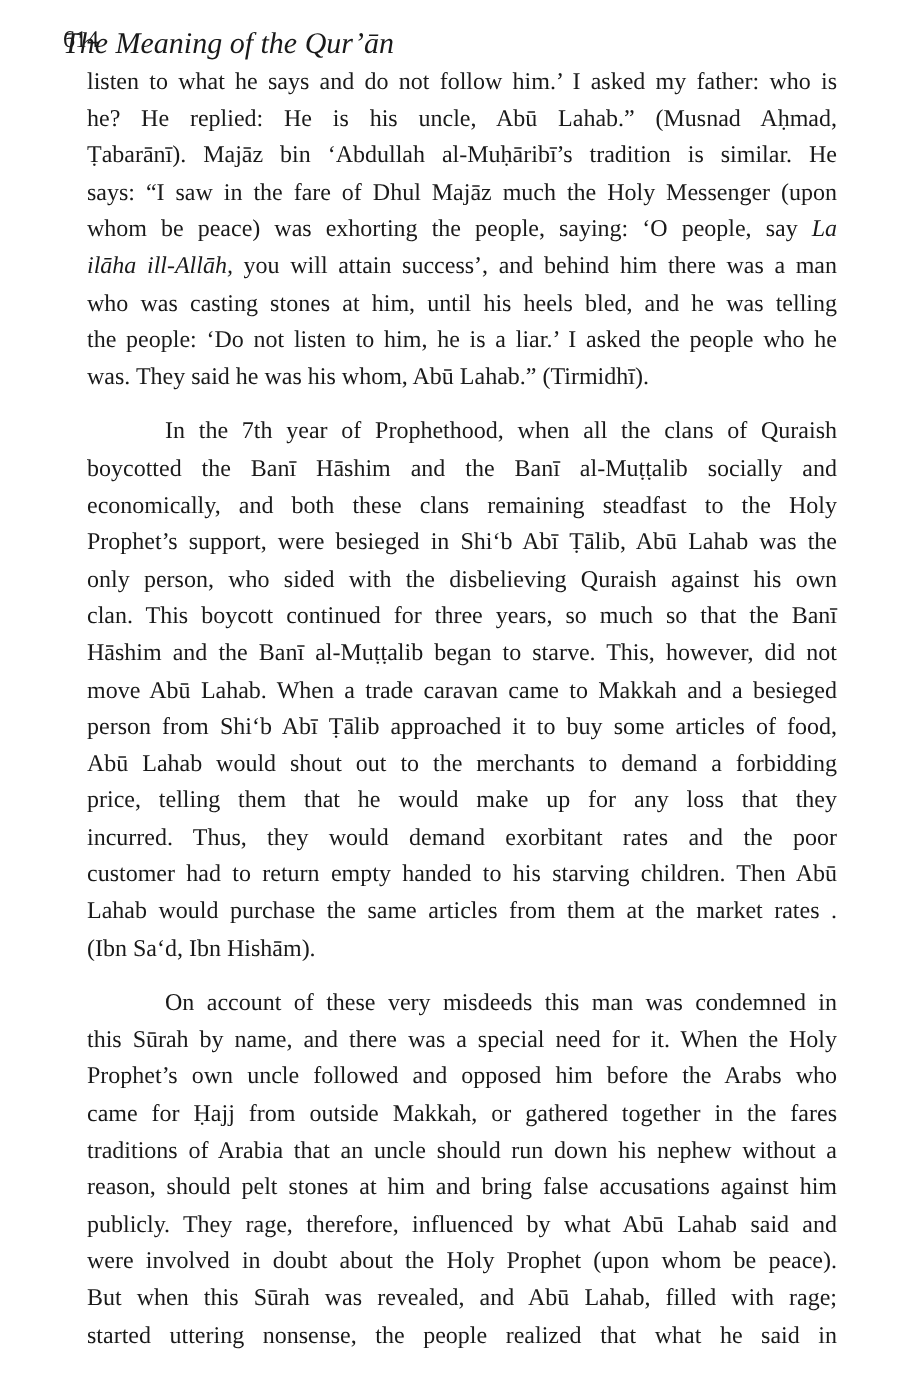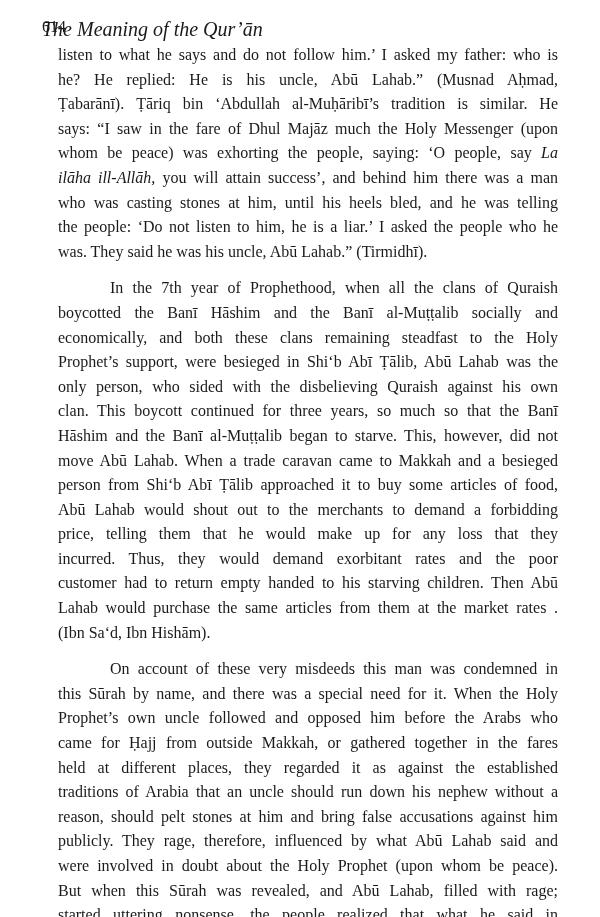--- a/index.html
+++ b/index.html
@@ -24,27 +24,27 @@
 
 <div class="page">
   <div class="header">
     <span class="page-number">614</span>
     <div class="running-title">The Meaning of the Qur’ān</div>
   </div>
   <div class="body" id="body">
       <div>
         <span class="line">listen  to what he says and do not follow him.’ I asked my father: who is</span>
         <span class="line">he?  He  replied: He is his uncle, Abū Lahab.” (Musnad Aḥmad,</span>
-        <span class="line">Ṭabarānī). Ṭāriq bin ‘Abdullah al-Muḥāribī’s tradition is similar. He</span>
+        <span class="line">Ṭabarānī). Majāz bin ‘Abdullah al-Muḥāribī’s tradition is similar. He</span>
         <span class="line">says: “I saw in the fare of Dhul Majāz much the Holy Messenger (upon</span>
         <span class="line">whom be peace) was exhorting  the people, saying: ‘O people, say <span class="it">La</span></span>
         <span class="line"><span class="it">ilāha ill-Allāh,</span> you will attain success’, and behind him there was a man</span>
         <span class="line">who was casting  stones at him, until his heels bled, and he was  telling</span>
         <span class="line">the people: ‘Do not listen to him, he is a liar.’ I asked the people who he</span>
-        <span class="line last">was. They said he was his uncle, Abū Lahab.” (Tirmidhī).</span>
+        <span class="line last">was. They said he was his whom, Abū Lahab.” (Tirmidhī).</span>
       </div>
       <div class="gap"></div>
       <div>
         <span class="line indent">In the 7th year of Prophethood,  when all the clans of Quraish</span>
         <span class="line">boycotted  the  Banī Hāshim and the Banī al-Muṭṭalib socially and</span>
         <span class="line">economically, and both these clans remaining steadfast to the Holy</span>
         <span class="line">Prophet’s support, were besieged in Shi‘b Abī Ṭālib, Abū Lahab was the</span>
         <span class="line">only person, who sided with the disbelieving Quraish against his own</span>
         <span class="line">clan. This boycott continued  for three years, so much so that the Banī</span>
         <span class="line">Hāshim and the Banī al-Muṭṭalib began to starve. This, however, did not</span>
@@ -56,21 +56,20 @@
         <span class="line">customer  had to return empty handed to his starving children. Then Abū</span>
         <span class="line">Lahab  would  purchase the same articles from them at the market rates .</span>
         <span class="line last">(Ibn Sa‘d, Ibn Hishām).</span>
       </div>
       <div class="gap"></div>
       <div>
         <span class="line indent">On account of  these very misdeeds this man was condemned in</span>
         <span class="line">this Sūrah by name, and there was a special need for it. When the Holy</span>
         <span class="line">Prophet’s own uncle followed  and opposed him before the Arabs who</span>
         <span class="line">came for Ḥajj from outside Makkah, or gathered together in the fares</span>
-        <span class="line">held at different places, they regarded it as against the established</span>
         <span class="line">traditions  of Arabia that an uncle should run down his nephew without a</span>
         <span class="line">reason,  should pelt stones at him and bring false accusations against him</span>
         <span class="line">publicly.  They rage, therefore, influenced by what Abū Lahab said and</span>
         <span class="line">were involved  in doubt about the Holy Prophet (upon whom be peace).</span>
         <span class="line">But when this Sūrah was revealed,  and Abū Lahab, filled with rage;</span>
         <span class="line">started  uttering nonsense, the people realized that what he said in</span>
       </div>
     </div>
 </div>
 

